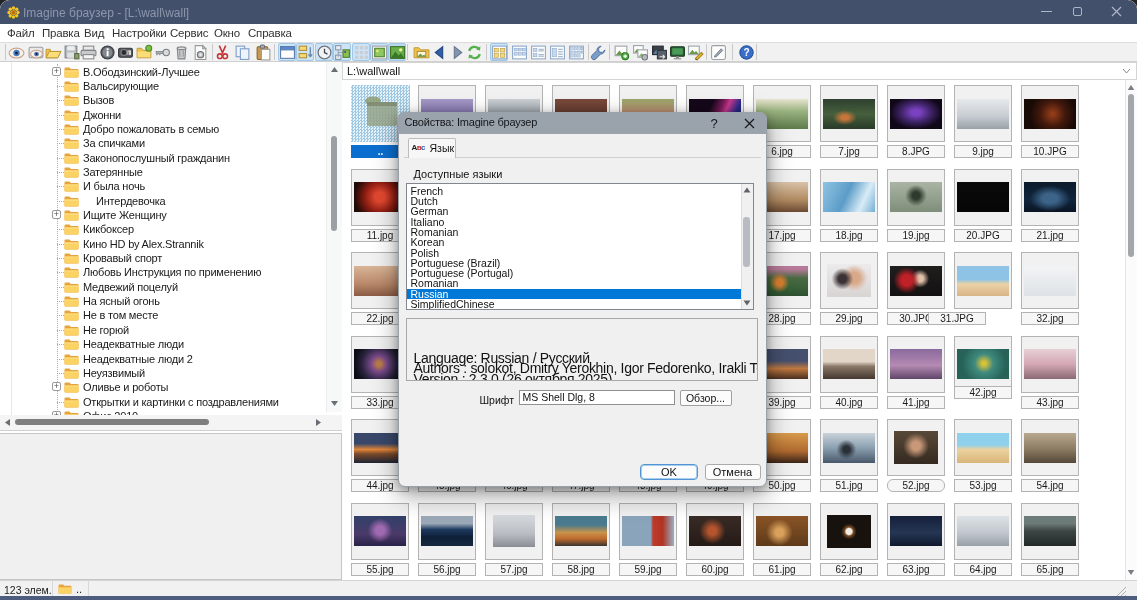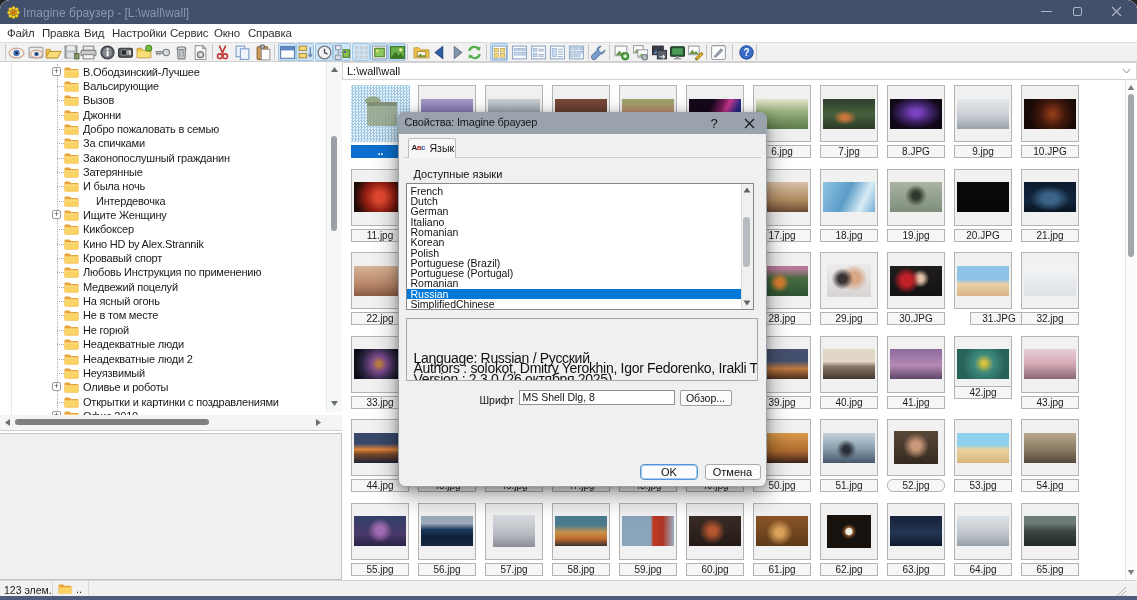--- a/index.html
+++ b/index.html
@@ -599,21 +599,21 @@
 <div class="img" style="left:756.0px;top:265.5px;width:52px;height:30px;background:radial-gradient(circle at 45% 55%,#d88030 0 10%,rgba(0,0,0,0) 30%),linear-gradient(180deg,#b87a9a 0 10%,#4a6a42 40%,#386038 75%,#2e5030);"></div>
 <div class="cellL" style="left:753px;top:312px;">28.jpg</div>
 <div class="cellT" style="left:820px;top:252px;"></div>
 <div class="img" style="left:827.0px;top:264.0px;width:44px;height:33px;background:radial-gradient(circle at 35% 45%,#3a3234 0 12%,rgba(0,0,0,0) 32%),radial-gradient(circle at 62% 42%,#d8a888 0 16%,rgba(0,0,0,0) 40%),linear-gradient(180deg,#eceaea,#d8d4d4);"></div>
 <div class="cellL" style="left:820px;top:312px;">29.jpg</div>
 <div class="cellT" style="left:887px;top:252px;"></div>
 <div class="img" style="left:890.0px;top:265.5px;width:52px;height:30px;background:radial-gradient(circle at 32% 48%,#c02028 0 14%,rgba(0,0,0,0) 34%),radial-gradient(circle at 58% 42%,#e0c0a8 0 9%,rgba(0,0,0,0) 26%),linear-gradient(180deg,#201d1d,#131112);"></div>
 <div class="cellL" style="left:887px;top:312px;">30.JPG</div>
 <div class="cellT" style="left:954px;top:252px;"></div>
 <div class="img" style="left:957.0px;top:265.5px;width:52px;height:30px;background:linear-gradient(180deg,#8ec3e6 0 45%,#ead2a6 60%,#d8b488);"></div>
-<div class="cellL" style="left:970px;top:312px;">31.JPG</div>
+<div class="cellL" style="left:928px;top:312px;">31.JPG</div>
 <div class="cellT" style="left:1021px;top:252px;"></div>
 <div class="img" style="left:1024.0px;top:265.5px;width:52px;height:30px;background:linear-gradient(180deg,#f3f4f6,#dde2e6);"></div>
 <div class="cellL" style="left:1021px;top:312px;">32.jpg</div>
 <div class="cellT" style="left:351px;top:335.5px;"></div>
 <div class="img" style="left:354.0px;top:349.0px;width:52px;height:30px;background:radial-gradient(circle at 48% 50%,#b97a4a 0 8%,#7a4a8a 25%,#2a2440 55%,#0c0c14 80%);"></div>
 <div class="cellL" style="left:351px;top:395.5px;">33.jpg</div>
 <div class="cellT" style="left:418px;top:335.5px;"></div>
 <div class="img" style="left:421.0px;top:349.0px;width:52px;height:30px;background:linear-gradient(180deg,#9a9a9a,#707070);"></div>
 <div class="cellL" style="left:418px;top:395.5px;">34.jpg</div>
 <div class="cellT" style="left:485px;top:335.5px;"></div>

